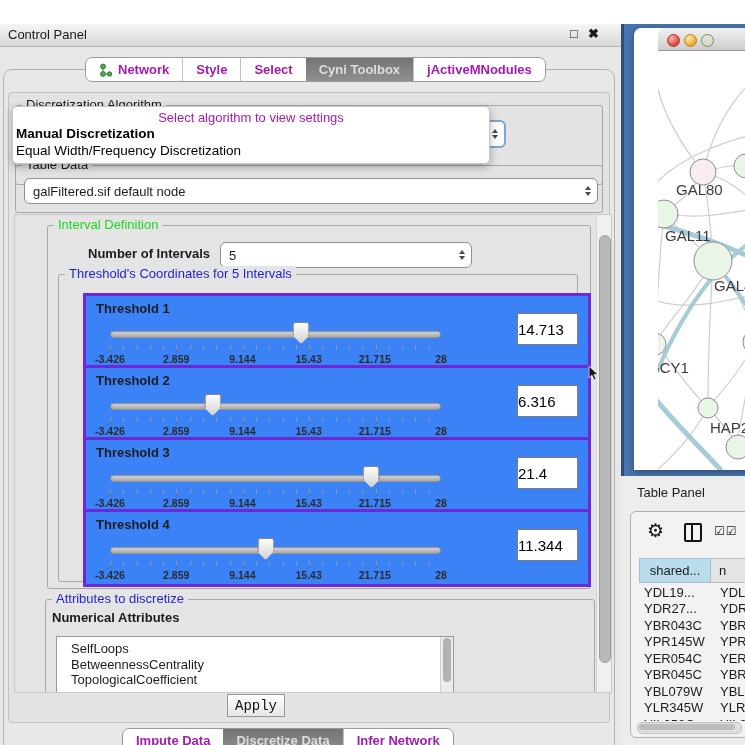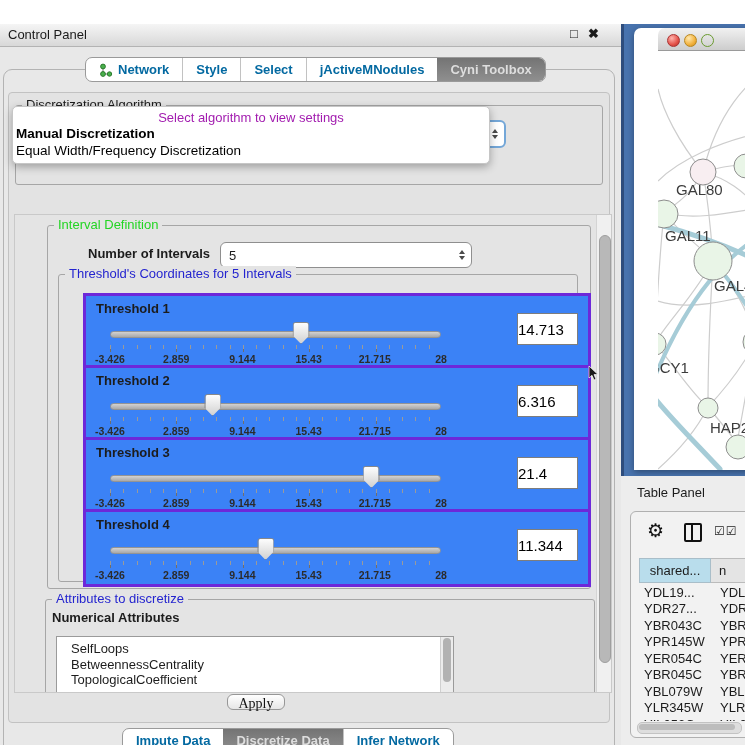--- a/index.html
+++ b/index.html
@@ -9,21 +9,21 @@
   .titlebar{position:absolute;left:0;top:0;width:621px;height:22px;
     background:linear-gradient(#f5f5f5,#d8d8d8);border-bottom:1px solid #b3b3b3;}
   .titlebar .ttl{position:absolute;left:8px;top:3px;font-size:13px;color:#1a1a1a;}
   .winbtn{position:absolute;top:2px;font-size:13px;font-weight:bold;color:#1a1a1a;cursor:default;}
   
   .tabbedpane{position:absolute;left:3px;top:45px;width:610px;height:688px;
     border:1px solid #b3b3b3;border-radius:9px;background:#e8e8e8;}
   .seg{position:absolute;display:flex;height:23px;background:#fff;border:1px solid #9a9a9a;
     border-radius:7px;overflow:hidden;z-index:6;}
   .seg .s{display:flex;align-items:center;padding:0 13px;font-size:13px;font-weight:bold;
-    color:#0369a1;border-left:1px solid #c2c2c2;white-space:nowrap;}
+    color:#a21caf;border-left:1px solid #c2c2c2;white-space:nowrap;}
   .seg .s:first-child{border-left:none;}
   .seg .s.sel{background:linear-gradient(#747474,#8f8f8f);color:#dedede;border-left:none;}
   .topseg{left:85px;top:33px;}
   .botseg{left:122px;top:704px;}
   .neticon{width:14px;height:14px;margin-right:5px;}
   
   .content{position:absolute;left:8px;top:68px;width:600px;height:629px;
     background:#e3e3e3;border:1px solid #c2c2c2;border-radius:4px;}
   .group{position:absolute;border:1px solid #a6a6a6;border-radius:3px;}
   .gtitle{position:absolute;top:-9px;left:6px;padding:0 4px;font-size:13px;background:#e3e3e3;white-space:nowrap;}
@@ -70,23 +70,23 @@
   .tlabels{position:absolute;left:0;right:0;top:31px;height:12px;}
   .tlabels span{position:absolute;transform:translateX(-50%);font-size:10.5px;font-weight:bold;color:#2b2b2b;white-space:nowrap;}
   .val{position:absolute;right:10px;top:17px;width:54px;height:30px;border:1px solid #7d7d7d;
     background:#fff;font-family:"Liberation Sans",sans-serif;font-size:15px;text-align:left;padding:0 5px 0 0;}
   
   .attrlist{position:absolute;left:10px;top:36px;width:396px;height:60px;background:#fff;
     border:1px solid #9a9a9a;overflow:hidden;}
   .attrlist .li{padding-left:14px;line-height:15.5px;font-size:13px;white-space:nowrap;}
   .attrlist .lsb{position:absolute;right:0;top:0;width:12px;height:100%;background:#ececec;border-left:1px solid #d0d0d0;}
   .attrlist .lth{position:absolute;right:2px;top:1px;width:8px;height:44px;background:#b2b2b2;border-radius:4px;}
-  .applybtn{position:absolute;left:227px;top:670px;width:58px;height:16px;
-    background:linear-gradient(#ffffff,#e6e6e6);border:1px solid #979797;border-radius:6px;
-    font-family:Liberation Serif, serif;font-size:14px;color:#111;}
+  .applybtn{position:absolute;left:227px;top:670px;width:58px;height:23px;
+    background:linear-gradient(#ffffff,#e6e6e6);border:1px solid #979797;border-radius:0;
+    font-family:Liberation Mono, monospace;font-size:14px;color:#111;}
   
   .desktop{position:absolute;left:621px;top:0;width:124px;height:452px;
     background:linear-gradient(to right,#2e4d7d 0,#2e4d7d 3px,#4873ae 3px);}
   .netwin{position:absolute;left:634px;top:4px;width:111px;height:442px;background:#fff;
     border-radius:7px 0 0 0;box-shadow:0 2px 6px rgba(0,0,0,.35);padding-left:24px;}
   .winbar2{height:22px;background:linear-gradient(#f1f1f1,#cdcdcd);border-bottom:1px solid #9a9a9a;
     border-radius:7px 0 0 0;position:relative;}
   .light{position:absolute;top:6px;width:11px;height:11px;border-radius:50%;}
   .lr{left:9px;background:radial-gradient(circle at 35% 30%,#ffb3ad,#e4534a 60%,#b02c25);border:1px solid #a33;}
   .ly{left:26px;background:radial-gradient(circle at 35% 30%,#ffe9b0,#f2b13d 60%,#c98a1c);border:1px solid #b8871f;}
@@ -138,41 +138,51 @@
         <circle cx="10.5" cy="11" r="2.2" fill="#49b04c" stroke="#2c7a2e"></circle>
       </svg>
       <span>Network</span>
     </div>
     <div class="s">
         <span>Style</span>
       </div>
     <div class="s">
         <span>Select</span>
       </div>
-    <div class="s">
-        <span>jActiveMNodules</span>
-      </div>
     <div class="s sel">
         <span>Cyni Toolbox</span>
+      </div>
+    <div class="s">
+        <span>jActiveMNodules</span>
       </div>
   </div>
 
   <div class="content">
 
     <div class="group" style="left:6px;top:12px;width:586px;height:78px;">
       <span class="gtitle">Discretization Algorithm</span>
       <div class="combo algocombo" style="left:8px;top:14px;width:478px;height:24px;">
         <span class="ctext"></span>
         <span class="arrows">
             <span class="arr-up"></span>
             <span class="arr-dn"></span>
           </span>
       </div>
     </div>
 
+    <div class="group" style="left:6px;top:72px;width:586px;height:46px;">
+      <span class="gtitle">Table Data</span>
+      <div class="combo" style="left:8px;top:12px;width:572px;height:24px;">
+        <span class="ctext">galFiltered.sif default node</span>
+        <span class="arrows">
+            <span class="arr-up"></span>
+            <span class="arr-dn"></span>
+          </span>
+      </div>
+    </div>
   </div>
 
   <div class="popup">
     <div class="hint">Select algorithm to view settings</div>
     <div class="item b">Manual Discretization</div>
     <div class="item">Equal Width/Frequency Discretization</div>
   </div>
 
   <div class="scrollpane">
 

